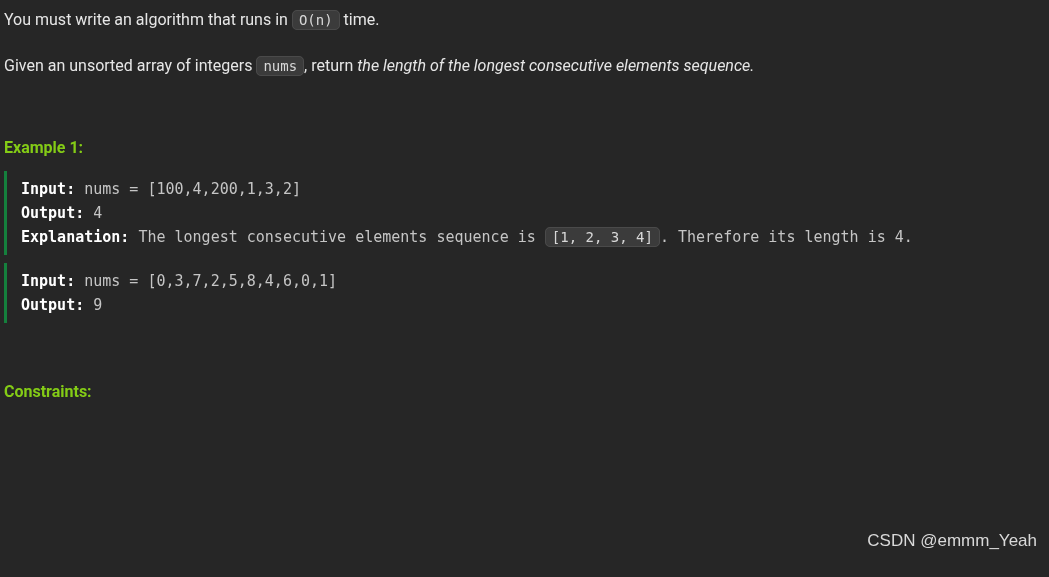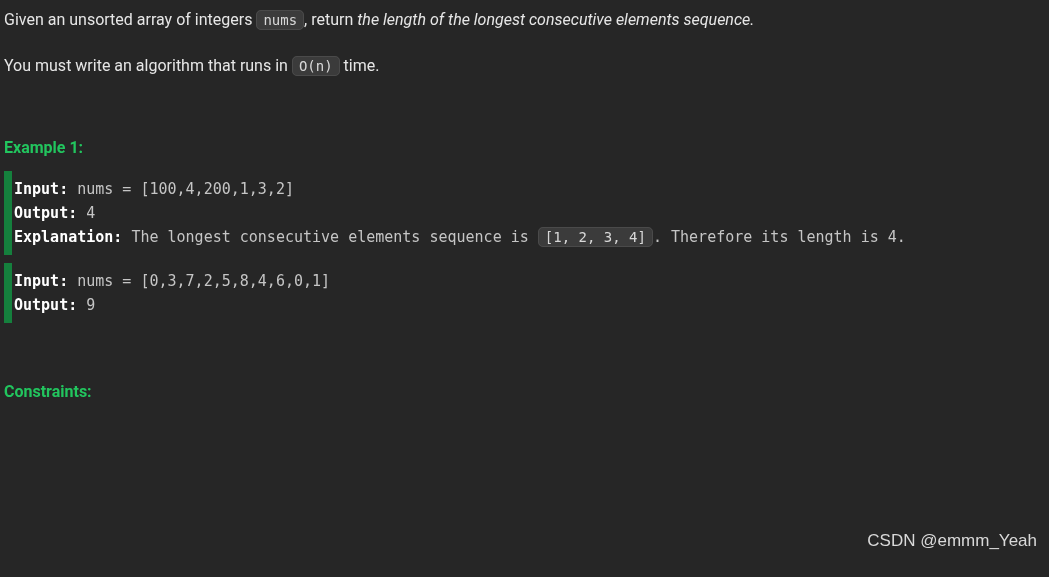--- a/index.html
+++ b/index.html
@@ -29,30 +29,30 @@
     font-size: 14px;
     background: #3b3b3b;
     border: 1px solid #4a4a4a;
     border-radius: 5px;
     padding: 1px 6px;
     color: #d8d8d8;
   }
   h4.section {
     font-size: 16px;
     font-weight: 700;
-    color: #22c55e;
+    color: #84cc16;
     margin: 38px 0 14px 0;
   }
   h4.section.first-ex {
     margin-top: 60px;
   }
   pre.example {
     margin: 0 0 8px 0;
-    border-left: 8px solid #15803d;
-    padding: 6px 0 6px 2px;
+    border-left: 3px solid #15803d;
+    padding: 6px 0 6px 14px;
     font-family: "Consolas", "Menlo", monospace;
     font-size: 15px;
     color: #c5c5c5;
     line-height: 1.6;
     white-space: pre;
   }
   pre.example strong {
     color: #ffffff;
     font-weight: 700;
   }
@@ -79,25 +79,25 @@
     font-size: 17px;
     font-family: Arial, sans-serif;
   }
 </style>
 </head>
 <body>
 
 <div class="content">
 
   <p class="desc">
-    <span>Given an unsorted array of integers </span><code class="inline">nums</code><span>, return </span><span class="italic">the length of the longest consecutive elements sequence.</span>
+    <span>You must write an algorithm that runs in </span><code class="inline">O(n)</code><span> time.</span>
   </p>
 
   <p class="desc">
-    <span>You must write an algorithm that runs in </span><code class="inline">O(n)</code><span> time.</span>
+    <span>Given an unsorted array of integers </span><code class="inline">nums</code><span>, return </span><span class="italic">the length of the longest consecutive elements sequence.</span>
   </p>
 
   <h4 class="section first-ex">Example 1:</h4>
   <pre class="example"><strong>Input:</strong><span> nums = [100,4,200,1,3,2]</span>
 <strong>Output:</strong><span> 4</span>
 <strong>Explanation:</strong><span> The longest consecutive elements sequence is </span><code class="inline">[1, 2, 3, 4]</code><span>. Therefore its length is 4.</span></pre>
 
   <pre class="example"><strong>Input:</strong><span> nums = [0,3,7,2,5,8,4,6,0,1]</span>
 <strong>Output:</strong><span> 9</span></pre>
 

